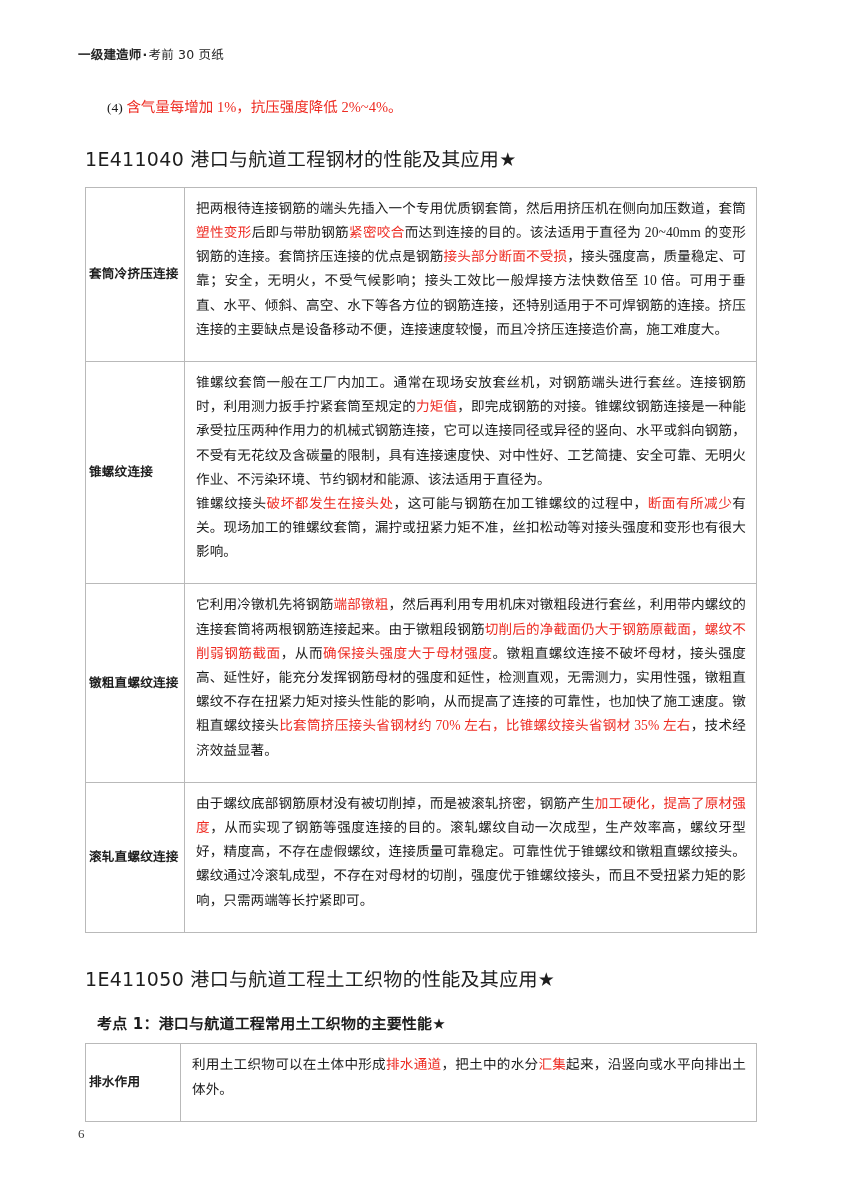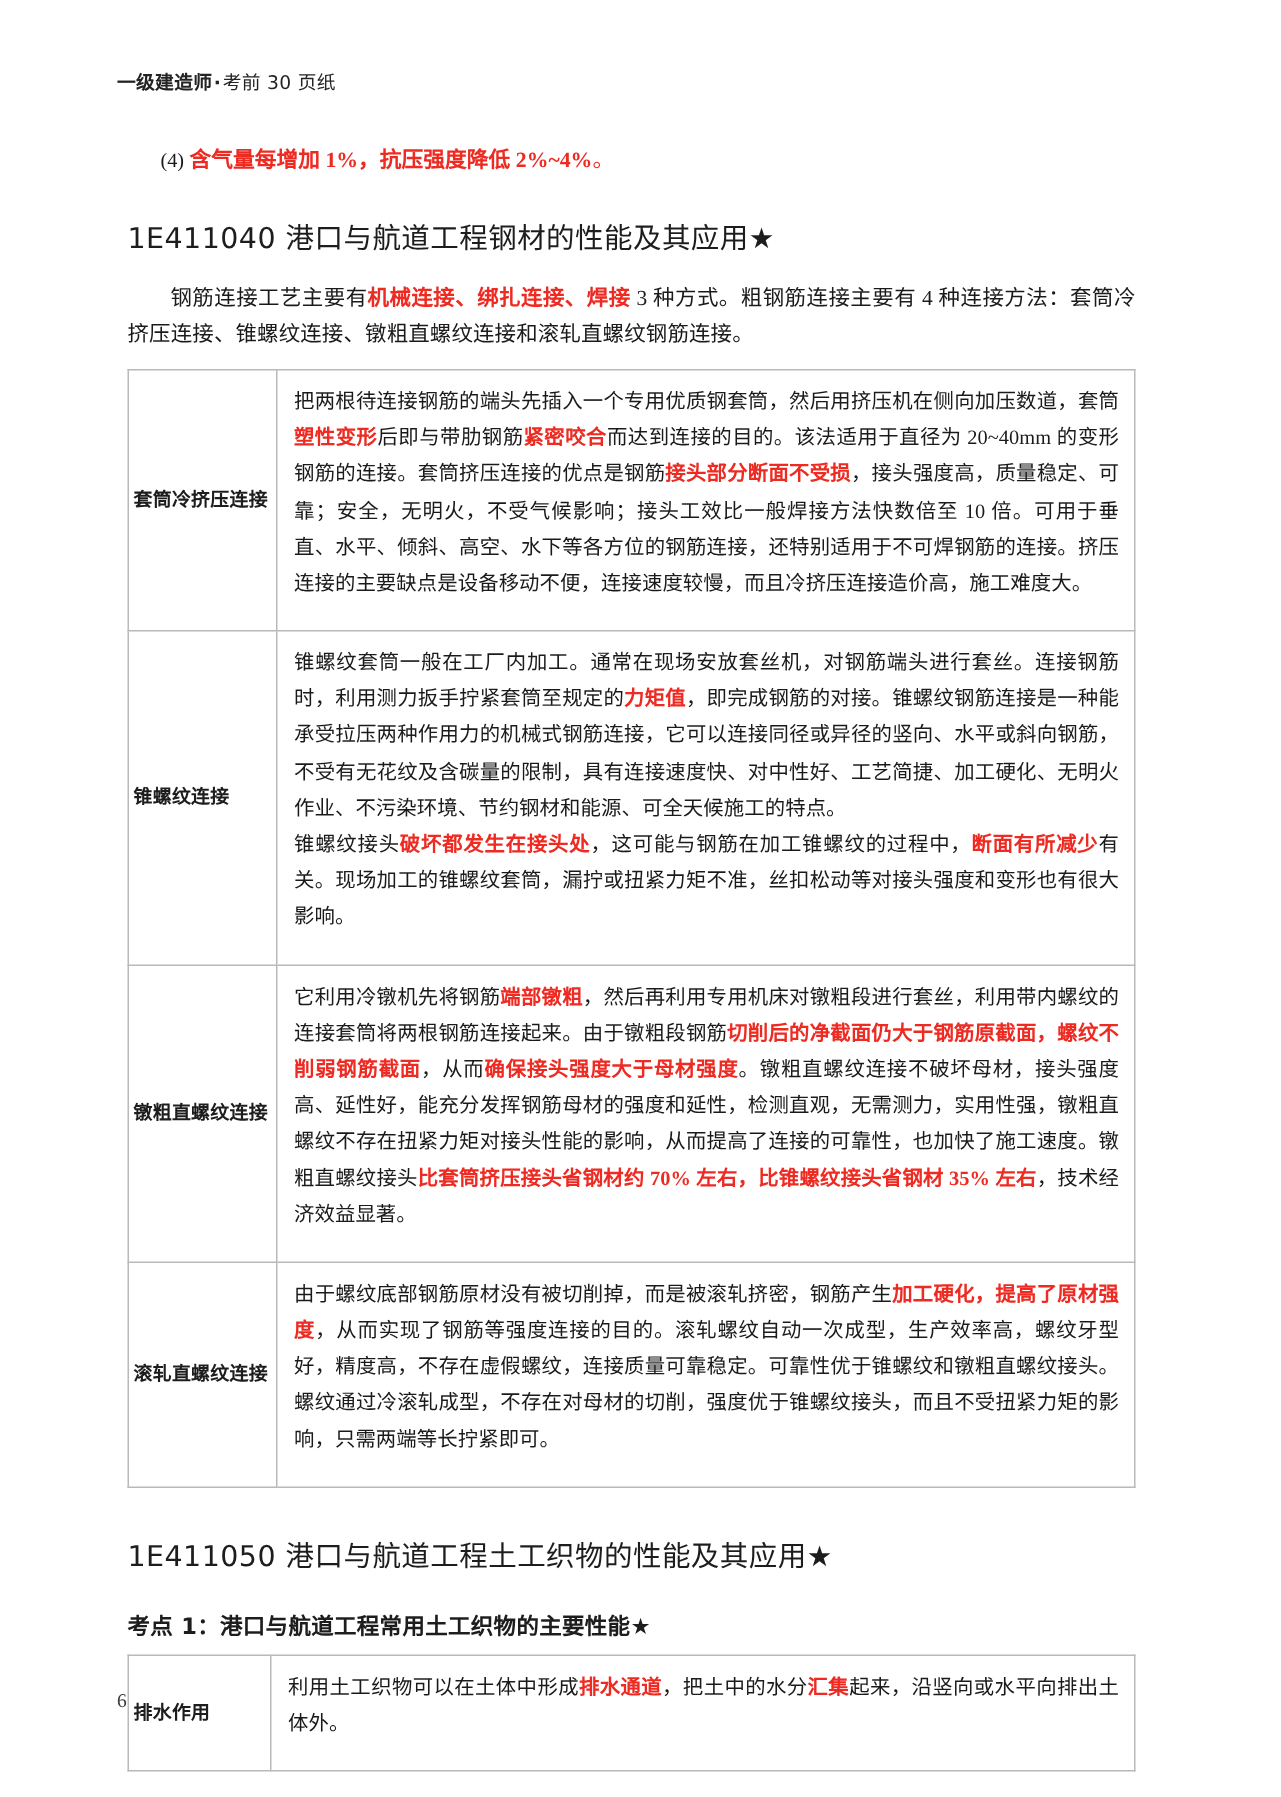--- a/index.html
+++ b/index.html
@@ -79,21 +79,21 @@
     margin: 0 0 10px 0;
     letter-spacing: .1px;
   }
 
   
   .kaodian {
     font-family: "DejaVu Sans", "Liberation Sans", sans-serif;
     font-size: 15px;
     font-weight: 700;
     color: #1d1d1d;
-    margin: 0 0 10px 0;
+    margin: 0 0 10px 12px;
     letter-spacing: .2px;
   }
 
   
   table.doc-table {
     border-collapse: collapse;
     width: 672px;
     table-layout: fixed;
     margin: 0 0 6px 0;
   }
@@ -121,21 +121,21 @@
     letter-spacing: .05px;
     color: #1a1a1a;
   }
   table.doc-table.t2 td.label { width: 88px; }
   table.doc-table.t2 td.body { line-height: 1.8; }
   table.doc-table td.body p { margin: 0; }
   table.doc-table td.body p + p { margin-top: 0px; }
 
   
   .r  { color: #ee2b22; }
-  .rb { color: #ee2b22; font-weight: 700; }
+  .rb { color: #ee2b22; font-weight: 400; }
 
   
   .page-number {
     position: absolute;
     left: 78px;
     bottom: 36px;
     font-family: "Liberation Serif", "DejaVu Serif", serif;
     font-size: 13px;
     color: #3a3a3a;
   }
@@ -151,36 +151,33 @@
 
   <div class="content">
 
     <p class="lead-line">
       <span class="num">(4)</span>
       <span class="rb">含气量每增加 1%，抗压强度降低 2%~4%</span><span class="r">。</span>
     </p>
 
     <h2 class="sec-title">1E411040 港口与航道工程钢材的性能及其应用★</h2>
 
-    <p class="para">
-      <span>钢筋连接工艺主要有</span><span class="rb">机械连接、绑扎连接、焊接</span><span> 3 种方式。粗钢筋连接主要有 4 种连接方法：套筒冷挤压连接、锥螺纹连接、镦粗直螺纹连接和滚轧直螺纹钢筋连接。</span>
-    </p>
 
     <table class="doc-table t1">
       <tbody>
         <tr>
           <td class="label">套筒冷挤压连接</td>
           <td class="body">
             <p><span>把两根待连接钢筋的端头先插入一个专用优质钢套筒，然后用挤压机在侧向加压数道，套筒</span><span class="rb">塑性变形</span><span>后即与带肋钢筋</span><span class="rb">紧密咬合</span><span>而达到连接的目的。该法适用于直径为 20~40mm 的变形钢筋的连接。套筒挤压连接的优点是钢筋</span><span class="rb">接头部分断面不受损</span><span>，接头强度高，质量稳定、可靠；安全，无明火，不受气候影响；接头工效比一般焊接方法快数倍至 10 倍。可用于垂直、水平、倾斜、高空、水下等各方位的钢筋连接，还特别适用于不可焊钢筋的连接。挤压连接的主要缺点是设备移动不便，连接速度较慢，而且冷挤压连接造价高，施工难度大。</span></p>
           </td>
         </tr>
         <tr>
           <td class="label">锥螺纹连接</td>
           <td class="body">
-            <p><span>锥螺纹套筒一般在工厂内加工。通常在现场安放套丝机，对钢筋端头进行套丝。连接钢筋时，利用测力扳手拧紧套筒至规定的</span><span class="rb">力矩值</span><span>，即完成钢筋的对接。锥螺纹钢筋连接是一种能承受拉压两种作用力的机械式钢筋连接，它可以连接同径或异径的竖向、水平或斜向钢筋，不受有无花纹及含碳量的限制，具有连接速度快、对中性好、工艺简捷、加工硬化、无明火作业、不污染环境、节约钢材和能源、可全天候施工的特点。</span></p>
+            <p><span>锥螺纹套筒一般在工厂内加工。通常在现场安放套丝机，对钢筋端头进行套丝。连接钢筋时，利用测力扳手拧紧套筒至规定的</span><span class="rb">力矩值</span><span>，即完成钢筋的对接。锥螺纹钢筋连接是一种能承受拉压两种作用力的机械式钢筋连接，它可以连接同径或异径的竖向、水平或斜向钢筋，不受有无花纹及含碳量的限制，具有连接速度快、对中性好、工艺简捷、安全可靠、无明火作业、不污染环境、节约钢材和能源、该法适用于直径为。</span></p>
             <p><span>锥螺纹接头</span><span class="rb">破坏都发生在接头处</span><span>，这可能与钢筋在加工锥螺纹的过程中，</span><span class="rb">断面有所减少</span><span>有关。现场加工的锥螺纹套筒，漏拧或扭紧力矩不准，丝扣松动等对接头强度和变形也有很大影响。</span></p>
           </td>
         </tr>
         <tr>
           <td class="label">镦粗直螺纹连接</td>
           <td class="body">
             <p><span>它利用冷镦机先将钢筋</span><span class="rb">端部镦粗</span><span>，然后再利用专用机床对镦粗段进行套丝，利用带内螺纹的连接套筒将两根钢筋连接起来。由于镦粗段钢筋</span><span class="rb">切削后的净截面仍大于钢筋原截面，螺纹不削弱钢筋截面</span><span>，从而</span><span class="rb">确保接头强度大于母材强度</span><span>。镦粗直螺纹连接不破坏母材，接头强度高、延性好，能充分发挥钢筋母材的强度和延性，检测直观，无需测力，实用性强，镦粗直螺纹不存在扭紧力矩对接头性能的影响，从而提高了连接的可靠性，也加快了施工速度。镦粗直螺纹接头</span><span class="rb">比套筒挤压接头省钢材约 70% 左右，比锥螺纹接头省钢材 35% 左右</span><span>，技术经济效益显著。</span></p>
           </td>
         </tr>
         <tr>

